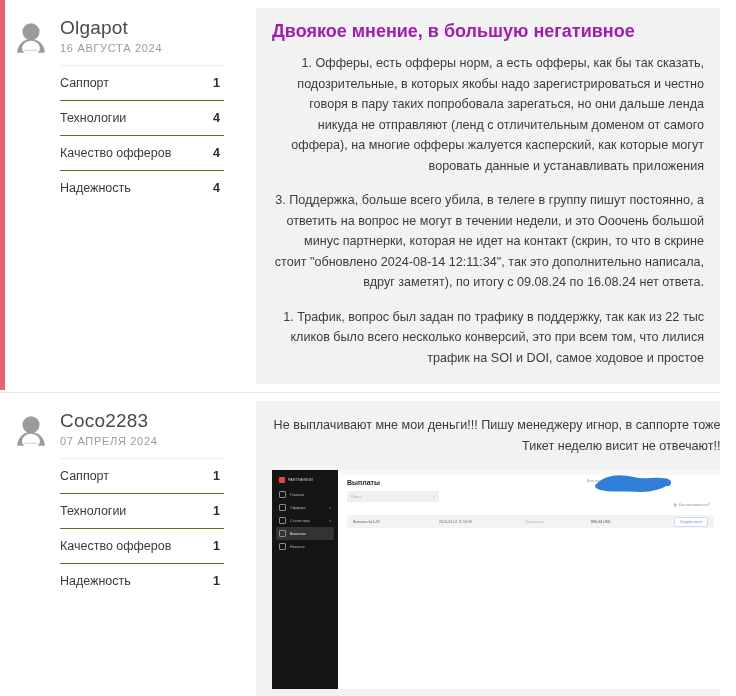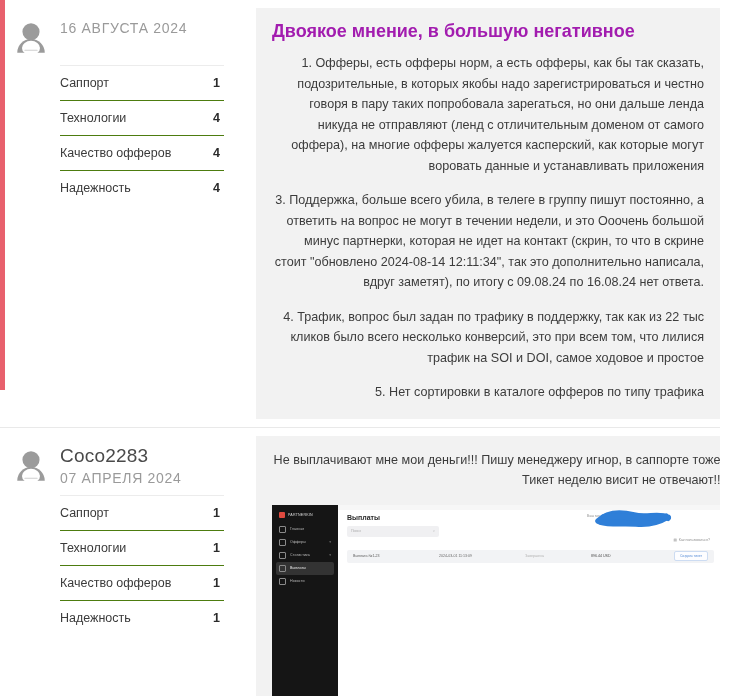--- a/index.html
+++ b/index.html
@@ -58,21 +58,21 @@
   }
   .author-meta { padding-top: 1px; }
   .author-name {
     font-size: 19px;
     font-weight: 400;
     color: #4a4a4a;
     line-height: 22px;
     letter-spacing: 0.2px;
   }
   .author-date {
-    font-size: 14px;
+    font-size: 11px;
     color: #9a9a9a;
     letter-spacing: 0.7px;
     margin-top: 3px;
     text-transform: uppercase;
   }
 
   .ratings {
     margin-top: 9px;
     padding-left: 48px;
   }
@@ -303,20 +303,21 @@
       <div class="author-head">
         <span class="avatar">
           <svg viewBox="0 0 40 40" width="38" height="38" aria-hidden="true">
             <circle cx="20" cy="14.5" r="9" fill="#9b9b9b"></circle>
             <path d="M5.5 36.5a14.5 14.5 0 0 1 29 0z" fill="#9b9b9b"></path>
             <ellipse cx="20" cy="31.5" rx="9.5" ry="7.5" fill="#ffffff"></ellipse>
             <rect x="13" y="33.5" width="14" height="1.1" rx="0.5" fill="#cfcfcf"></rect>
           </svg>
         </span>
         <div class="author-meta">
+          <div class="author-name">Olgapot</div>
           <div class="author-date">16 АВГУСТА 2024</div>
         </div>
       </div>
 
       <div class="ratings">
         <div class="rating-row">
           <span class="rating-label">Саппорт</span>
           <span class="rating-value">1</span>
         </div>
         <div class="rating-row">
@@ -332,22 +333,21 @@
           <span class="rating-value">4</span>
         </div>
       </div>
     </div>
 
     <div class="content-col">
       <div class="content-card">
         <div class="review-title">Двоякое мнение, в большую негативное</div>
         <p class="review-para">1. Офферы, есть офферы норм, а есть офферы, как бы так сказать, подозрительные, в которых якобы надо зарегистрироваться и честно говоря в пару таких попробовала зарегаться, но они дальше ленда никуда не отправляют (ленд с отличительным доменом от самого оффера), на многие офферы жалуется касперский, как которые могут воровать данные и устанавливать приложения</p>
         <p class="review-para">3. Поддержка, больше всего убила, в телеге в группу пишут постоянно, а ответить на вопрос не могут в течении недели, и это Ооочень большой минус партнерки, которая не идет на контакт (скрин, то что  в скрине стоит "обновлено 2024-08-14 12:11:34", так это дополнительно написала, вдруг заметят), по итогу с 09.08.24 по 16.08.24 нет ответа.</p>
-        <p class="review-para">4. Трафик, вопрос был задан по трафику в поддержку, так как из 22 тыс кликов было всего несколько конверсий, это при всем том, что лилися трафик на SOI и DOI, самое ходовое и простое</p>
-        <p class="review-para">5. Нет сортировки в каталоге офферов по типу трафика</p>
+        <p class="review-para">1. Трафик, вопрос был задан по трафику в поддержку, так как из 22 тыс кликов было всего несколько конверсий, это при всем том, что лилися трафик на SOI и DOI, самое ходовое и простое</p>
       </div>
     </div>
   </div>
 
   <div class="review review-2" style="min-height:306px;">
 
     <div class="author-col">
       <div class="author-head">
         <span class="avatar">
           <svg viewBox="0 0 40 40" width="38" height="38" aria-hidden="true">

